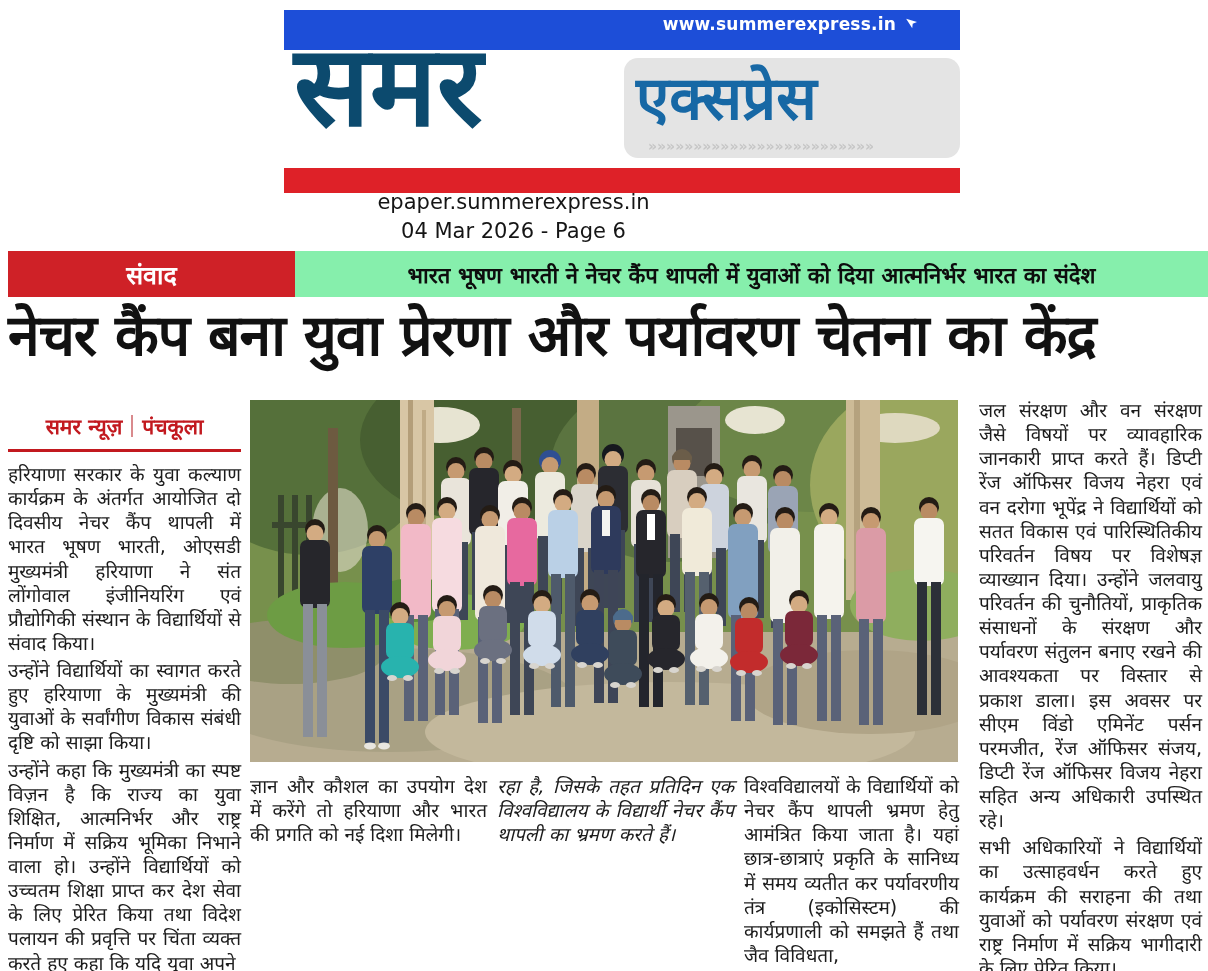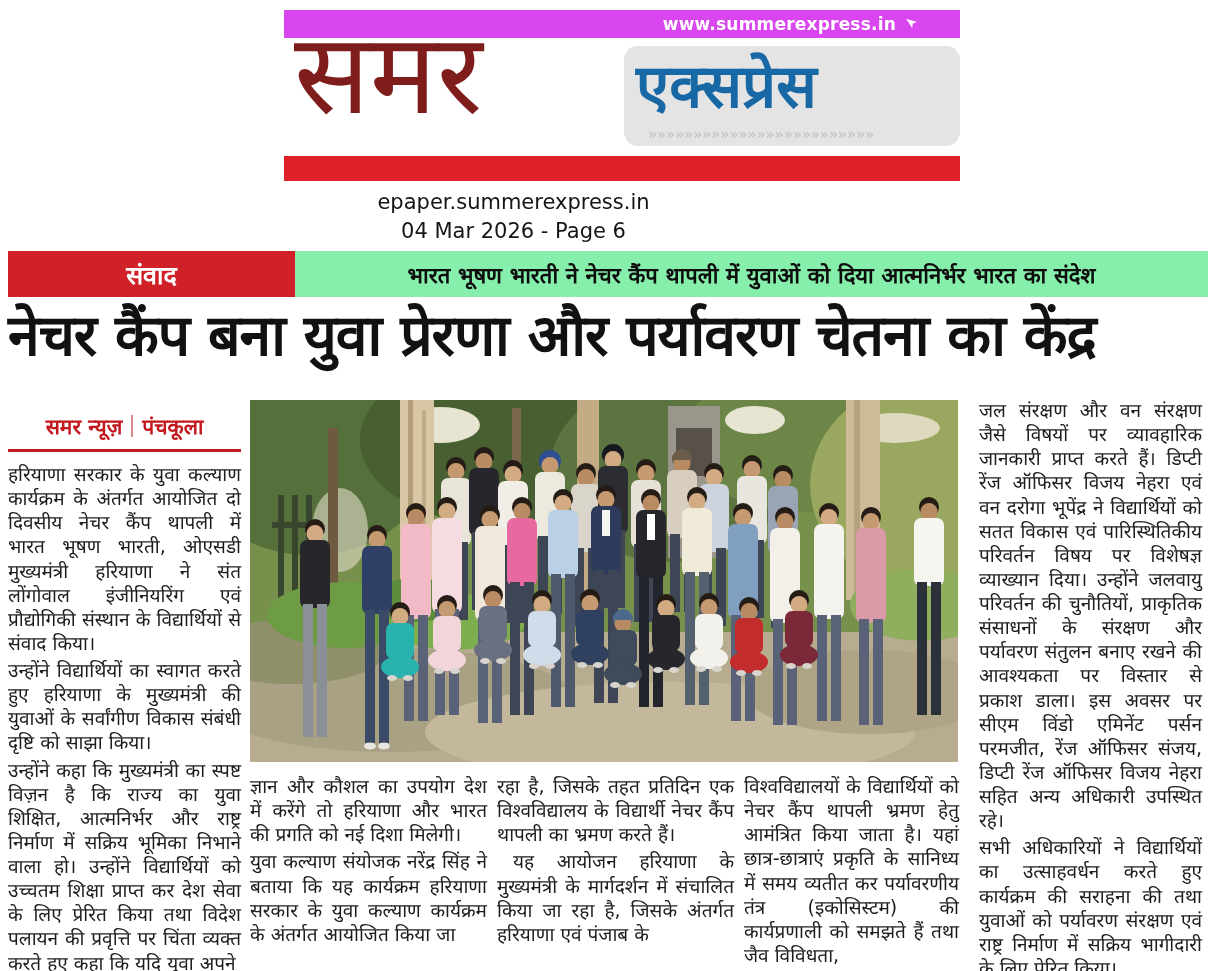--- a/index.html
+++ b/index.html
@@ -3,26 +3,26 @@
 <meta charset="utf-8">
 <style>
   * { box-sizing: border-box; }
   html,body { margin:0; padding:0; background:#ffffff; }
   body { width:1208px; height:971px; overflow:hidden;
          font-family:"DejaVu Sans","Liberation Sans",sans-serif; }
   .page { position:relative; width:1208px; height:971px; background:#fff; }
 
   
   .masthead { position:absolute; left:284px; top:10px; width:676px; }
-  .m-top { position:relative; height:28px; background:#d946ef; }
+  .m-top { position:relative; height:40px; background:#1d4ed8; }
   .m-url { position:absolute; right:64px; top:4px; color:#fff; font-weight:bold; font-size:17px; letter-spacing:.2px; }
   .m-cursor { position:absolute; right:40px; top:6px; width:15px; height:15px; }
   .m-logo { position:relative; height:116px; }
   .m-gray { position:absolute; left:340px; top:8px; width:336px; height:100px; background:#e4e4e4; border-radius:14px; }
-  .m-samar { position:absolute; left:10px; top:-30px; font-size:112px; line-height:1.18; font-weight:400; color:#7f1d1d; }
+  .m-samar { position:absolute; left:10px; top:-30px; font-size:112px; line-height:1.18; font-weight:700; color:#0c4a6e; }
   .m-express { position:absolute; left:352px; top:12px; font-size:60px; line-height:1.2; font-weight:700; color:#1768a5; }
   .m-chevrons { position:absolute; left:364px; top:88px; font-size:14px; font-weight:700; color:#c6c6c6; letter-spacing:0px; }
   .m-bottom { height:25px; background:#de2128; margin-top:2px; }
 
   
   .pageinfo { position:absolute; left:0; top:188px; width:1027px; text-align:center; color:#151515; font-size:21px; line-height:1.4; }
 
   
   .kicker { position:absolute; left:8px; top:251px; width:1200px; height:46px; display:flex; }
   .kicker-label { width:287px; background:#cf2127; color:#fff; font-weight:800; font-size:25px;
@@ -32,21 +32,21 @@
 
   
   .headline { position:absolute; left:8px; top:300px; width:1196px; color:#111;
               font-size:57px; font-weight:800; line-height:1.25; letter-spacing:-1px; white-space:nowrap; }
 
   
   .article { position:absolute; left:0; top:396px; width:1208px; height:575px; }
   .col { position:absolute; }
   .col1 { left:8px;   top:0;     width:233px;margin-top:12px; }
   .col2 { left:250px; top:378px; width:237px; }
-  .col3 { left:497px; top:378px; width:237px; }
+  .col3 { left:497px; top:378px; width:237px;font-style:italic; }
   .col4 { left:744px; top:378px; width:215px; }
   .col5 { left:979px; top:2px;   width:223px; }
   .byline { display:flex; align-items:center; justify-content:center; gap:9px;
             color:#c2191f; font-weight:800; font-size:21px; padding-top:4px; }
   .byline-div { width:2px; height:22px; background:#d98a8d; }
   .red-rule { border:0; border-top:3px solid #c2191f; margin:9px 0 10px; }
   .col p { margin:0 0 3px; text-align:justify; font-size:19px; line-height:1.27; color:#1b1b1b; }
   .indent { text-indent:16px; }
 
   
@@ -338,26 +338,24 @@
             <rect x="535" y="211" width="28" height="36" rx="7" fill="#7b2839"></rect>
             <ellipse cx="549" cy="255" rx="19" ry="11" fill="#7b2839"></ellipse>
             <ellipse cx="541" cy="266" rx="5" ry="3" fill="#d8d5cf"></ellipse>
             <ellipse cx="557" cy="266" rx="5" ry="3" fill="#d8d5cf"></ellipse>
           </g>
       </svg>
     </div>
 
     <div class="col col2">
       <p>ज्ञान और कौशल का उपयोग देश में करेंगे तो हरियाणा और भारत की प्रगति को नई दिशा मिलेगी।</p>
-      <p>युवा कल्याण संयोजक नरेंद्र सिंह ने बताया कि यह कार्यक्रम हरियाणा सरकार के युवा कल्याण कार्यक्रम के अंतर्गत आयोजित किया जा</p>
     </div>
 
     <div class="col col3">
       <p>रहा है, जिसके तहत प्रतिदिन एक विश्वविद्यालय के विद्यार्थी नेचर कैंप थापली का भ्रमण करते हैं।</p>
-      <p class="indent">यह आयोजन हरियाणा के मुख्यमंत्री के मार्गदर्शन में संचालित किया जा रहा है, जिसके अंतर्गत हरियाणा एवं पंजाब के</p>
     </div>
 
     <div class="col col4">
       <p>विश्वविद्यालयों के विद्यार्थियों को नेचर कैंप थापली भ्रमण हेतु आमंत्रित किया जाता है। यहां छात्र-छात्राएं प्रकृति के सानिध्य में समय व्यतीत कर पर्यावरणीय तंत्र (इकोसिस्टम) की कार्यप्रणाली को समझते हैं तथा जैव विविधता,</p>
     </div>
 
     <div class="col col5">
       <p>जल संरक्षण और वन संरक्षण जैसे विषयों पर व्यावहारिक जानकारी प्राप्त करते हैं। डिप्टी रेंज ऑफिसर विजय नेहरा एवं वन दरोगा भूपेंद्र ने विद्यार्थियों को सतत विकास एवं पारिस्थितिकीय परिवर्तन विषय पर विशेषज्ञ व्याख्यान दिया। उन्होंने जलवायु परिवर्तन की चुनौतियों, प्राकृतिक संसाधनों के संरक्षण और पर्यावरण संतुलन बनाए रखने की आवश्यकता पर विस्तार से प्रकाश डाला। इस अवसर पर सीएम विंडो एमिनेंट पर्सन परमजीत, रेंज ऑफिसर संजय, डिप्टी रेंज ऑफिसर विजय नेहरा सहित अन्य अधिकारी उपस्थित रहे।</p>
       <p>सभी अधिकारियों ने विद्यार्थियों का उत्साहवर्धन करते हुए कार्यक्रम की सराहना की तथा युवाओं को पर्यावरण संरक्षण एवं राष्ट्र निर्माण में सक्रिय भागीदारी के लिए प्रेरित किया।</p>
     </div>

